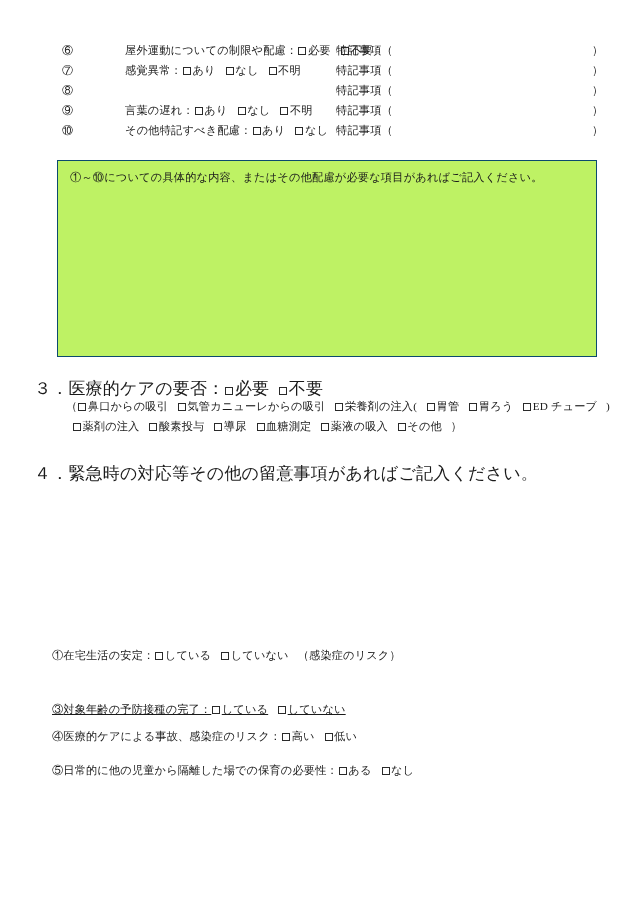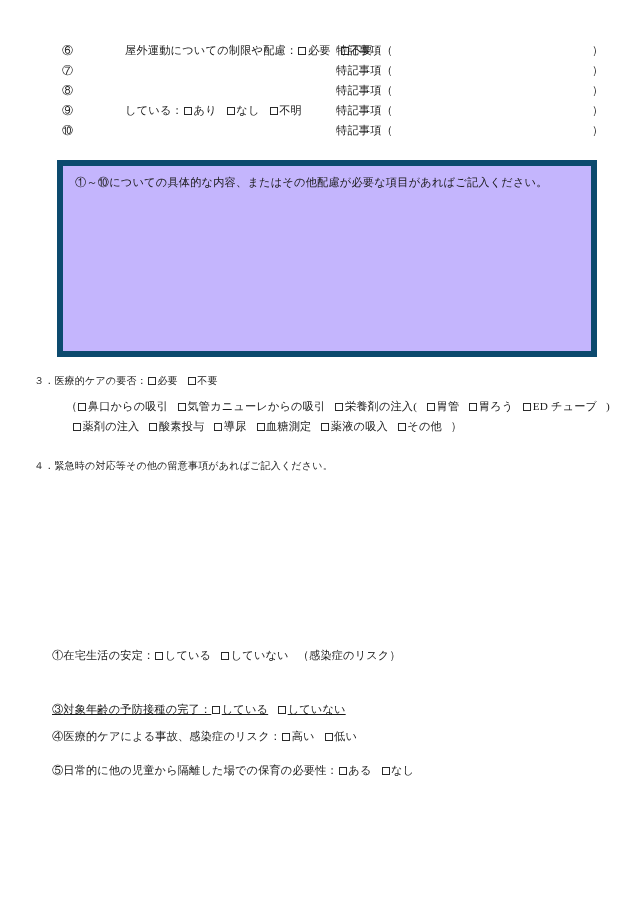--- a/index.html
+++ b/index.html
@@ -75,23 +75,23 @@
   .opt { margin-right: 9px; }
   .opt:last-child { margin-right: 0; }
 
   
   .textbox {
     position: absolute;
     left: 57px;
     top: 160px;
     width: 540px;
     height: 197px;
-    border: 6px solid #0c4a6e;
+    border: 1px solid #0c4a6e;
     box-sizing: border-box;
-    background: #c4b5fd;
+    background: #bef264;
     padding-left: 40px;
   }
   .textbox-prompt {
     position: absolute;
     left: 12px;
     top: 9px;
     font-size: 11.2px;
     line-height: 15px;
     white-space: nowrap;
     letter-spacing: 0.2px;
@@ -101,24 +101,25 @@
     left: 1px;
     top: 32px;
     right: 1px;
     bottom: 1px;
   }
 
   
   .section-head {
     position: absolute;
     left: 34px;
-    font-size: 10px;
+    font-size: 17px;
     line-height: 16px;
     white-space: nowrap;
     letter-spacing: 0.2px;
+    margin-top: 8px;
   }
   .section-sub {
     position: absolute;
     left: 66px;
     font-size: 11.2px;
     line-height: 16px;
     white-space: nowrap;
     letter-spacing: 0.15px;
   }
   .sub-item {
@@ -144,39 +145,41 @@
 
     <div class="item-row" style="top:42px;">
       <span class="item-num">⑥</span>
       <span class="item-label"><span>屋外運動についての制限や配慮：</span><span class="opt"><span class="cb"></span><span>必要</span></span><span class="opt"><span class="cb"></span><span>不要</span></span></span>
       <span class="item-note">特記事項（</span>
       <span class="item-paren-close">）</span>
     </div>
 
     <div class="item-row" style="top:62px;">
       <span class="item-num">⑦</span>
+      <span class="item-label"><span>感覚異常：</span><span class="opt"><span class="cb"></span><span>あり</span></span><span class="opt"><span class="cb"></span><span>なし</span></span><span class="opt"><span class="cb"></span><span>不明</span></span></span>
       <span class="item-note">特記事項（</span>
       <span class="item-paren-close">）</span>
     </div>
 
     <div class="item-row" style="top:82px;">
       <span class="item-num">⑧</span>
       <span class="item-note">特記事項（</span>
       <span class="item-paren-close">）</span>
     </div>
 
     <div class="item-row" style="top:102px;">
       <span class="item-num">⑨</span>
-      <span class="item-label"><span>している：</span><span class="opt"><span class="cb"></span><span>あり</span></span><span class="opt"><span class="cb"></span><span>なし</span></span><span class="opt"><span class="cb"></span><span>不明</span></span></span>
+      <span class="item-label"><span>言葉の遅れ：</span><span class="opt"><span class="cb"></span><span>あり</span></span><span class="opt"><span class="cb"></span><span>なし</span></span><span class="opt"><span class="cb"></span><span>不明</span></span></span>
       <span class="item-note">特記事項（</span>
       <span class="item-paren-close">）</span>
     </div>
 
     <div class="item-row" style="top:122px;">
       <span class="item-num">⑩</span>
+      <span class="item-label"><span>その他特記すべき配慮：</span><span class="opt"><span class="cb"></span><span>あり</span></span><span class="opt"><span class="cb"></span><span>なし</span></span></span>
       <span class="item-note">特記事項（</span>
       <span class="item-paren-close">）</span>
     </div>
 
   </div>
 
   <div class="textbox">
     <div class="textbox-prompt">①～⑩についての具体的な内容、またはその他配慮が必要な項目があればご記入ください。</div>
     <div class="textbox-writing-area"></div>
   </div>

